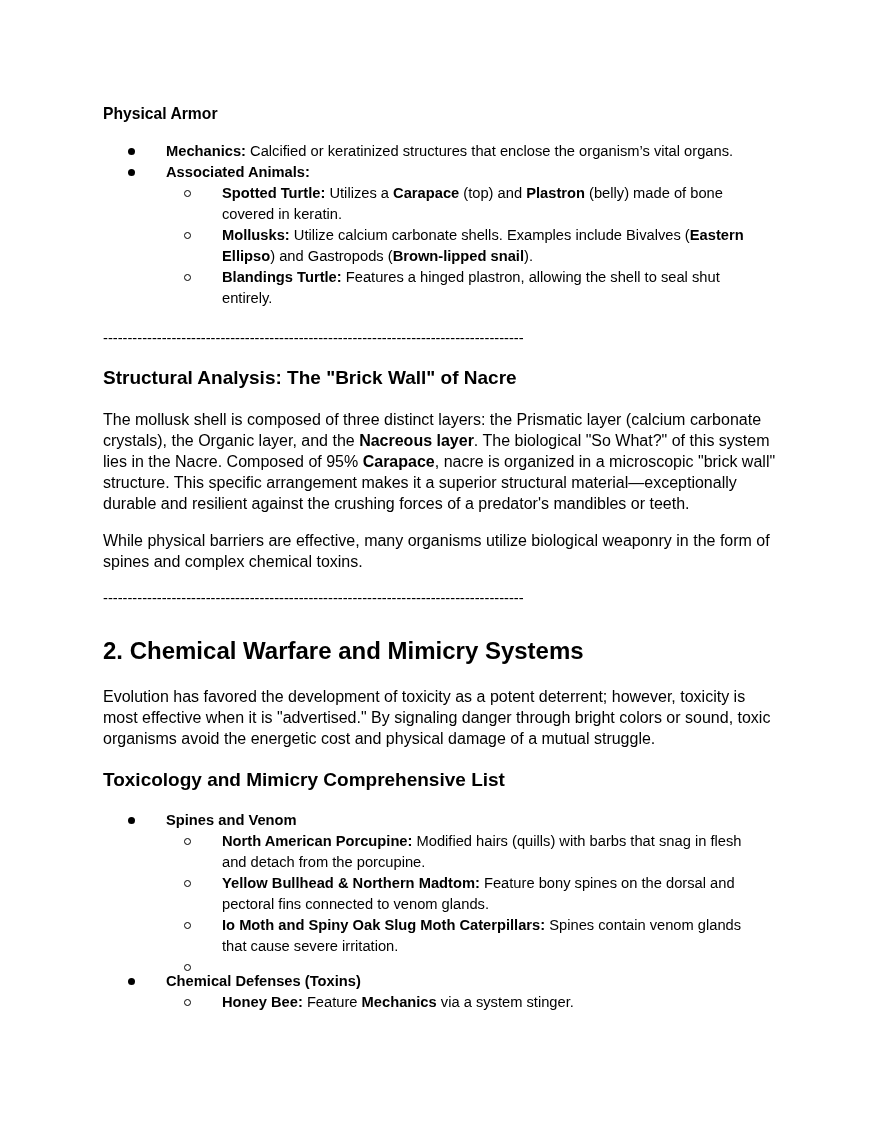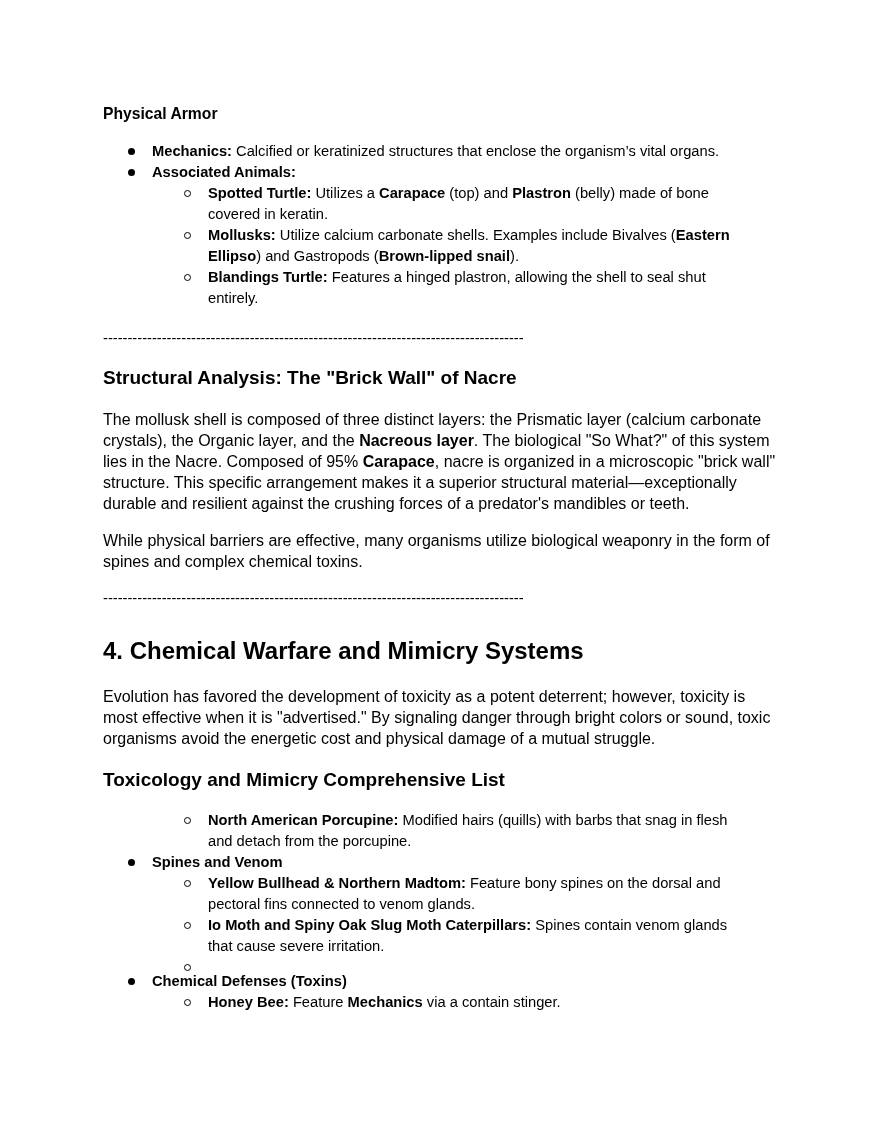--- a/index.html
+++ b/index.html
@@ -54,21 +54,21 @@
   .m-h-struct   { margin-top: 17px; }
   .m-para-nacre { margin-top: 19px; }
   .m-para-barr  { margin-top: 16px; }
   .m-divider2   { margin-top: 16px; }
   .m-h-chem     { margin-top: 26px; }
   .m-para-evo   { margin-top: 20px; }
   .m-h-tox      { margin-top: 19px; }
   .m-list2      { margin-top: 18px; }
 
   
-  .li { display: flex; align-items: flex-start; }
+  .li { display: flex; align-items: flex-start; gap: 14px; }
   .li.lvl1 { padding-left: 25px; }
   .li.lvl2 { padding-left: 81px; }
   .bullet { flex: 0 0 auto; }
   .bullet.b1 {
     width: 7px; height: 7px;
     margin-top: 7px;
     background: #000000;
     border-radius: 50%;
   }
   .bullet.b2 {
@@ -129,54 +129,54 @@
 crystals), the Organic layer, and the </span><b>Nacreous layer</b><span>. The biological "So What?" of this system
 lies in the Nacre. Composed of 95% </span><b>Carapace</b><span>, nacre is organized in a microscopic "brick wall"
 structure. This specific arrangement makes it a superior structural material—exceptionally
 durable and resilient against the crushing forces of a predator's mandibles or teeth.</span></p>
 
   <p class="body-text m-para-barr"><span>While physical barriers are effective, many organisms utilize biological weaponry in the form of
 spines and complex chemical toxins.</span></p>
 
   <p class="divider m-divider2">--------------------------------------------------------------------------------------</p>
 
-  <h1 class="h-main m-h-chem">4. Chemical Warfare and Mimicry Systems</h1>
+  <h1 class="h-main m-h-chem">2. Chemical Warfare and Mimicry Systems</h1>
 
   <p class="body-text m-para-evo"><span>Evolution has favored the development of toxicity as a potent deterrent; however, toxicity is
 most effective when it is "advertised." By signaling danger through bright colors or sound, toxic
 organisms avoid the energetic cost and physical damage of a mutual struggle.</span></p>
 
   <h3 class="h-sub m-h-tox">Toxicology and Mimicry Comprehensive List</h3>
 
   <div class="m-list2">
+      <div class="li lvl1">
+        <span class="bullet b1"></span>
+        <span class="li-text"><b>Spines and Venom</b></span>
+      </div>
       <div class="li lvl2">
         <span class="bullet b2"></span>
         <span class="li-text"><b>North American Porcupine:</b><span> Modified hairs (quills) with barbs that snag in flesh
 and detach from the porcupine.</span></span>
-      </div>
-      <div class="li lvl1">
-        <span class="bullet b1"></span>
-        <span class="li-text"><b>Spines and Venom</b></span>
       </div>
       <div class="li lvl2">
         <span class="bullet b2"></span>
         <span class="li-text"><b>Yellow Bullhead &amp; Northern Madtom:</b><span> Feature bony spines on the dorsal and
 pectoral fins connected to venom glands.</span></span>
       </div>
       <div class="li lvl2">
         <span class="bullet b2"></span>
         <span class="li-text"><b>Io Moth and Spiny Oak Slug Moth Caterpillars:</b><span> Spines contain venom glands
 that cause severe irritation.</span></span>
       </div>
       <div class="li lvl2">
         <span class="bullet b2"></span>
       </div>
       <div class="li lvl1">
         <span class="bullet b1"></span>
         <span class="li-text"><b>Chemical Defenses (Toxins)</b></span>
       </div>
       <div class="li lvl2">
         <span class="bullet b2"></span>
-        <span class="li-text"><b>Honey Bee:</b><span> Feature </span><b>Mechanics</b><span> via a contain stinger.</span></span>
+        <span class="li-text"><b>Honey Bee:</b><span> Feature </span><b>Mechanics</b><span> via a system stinger.</span></span>
       </div>
     </div>
 
 </div>
 
 </body></html>

